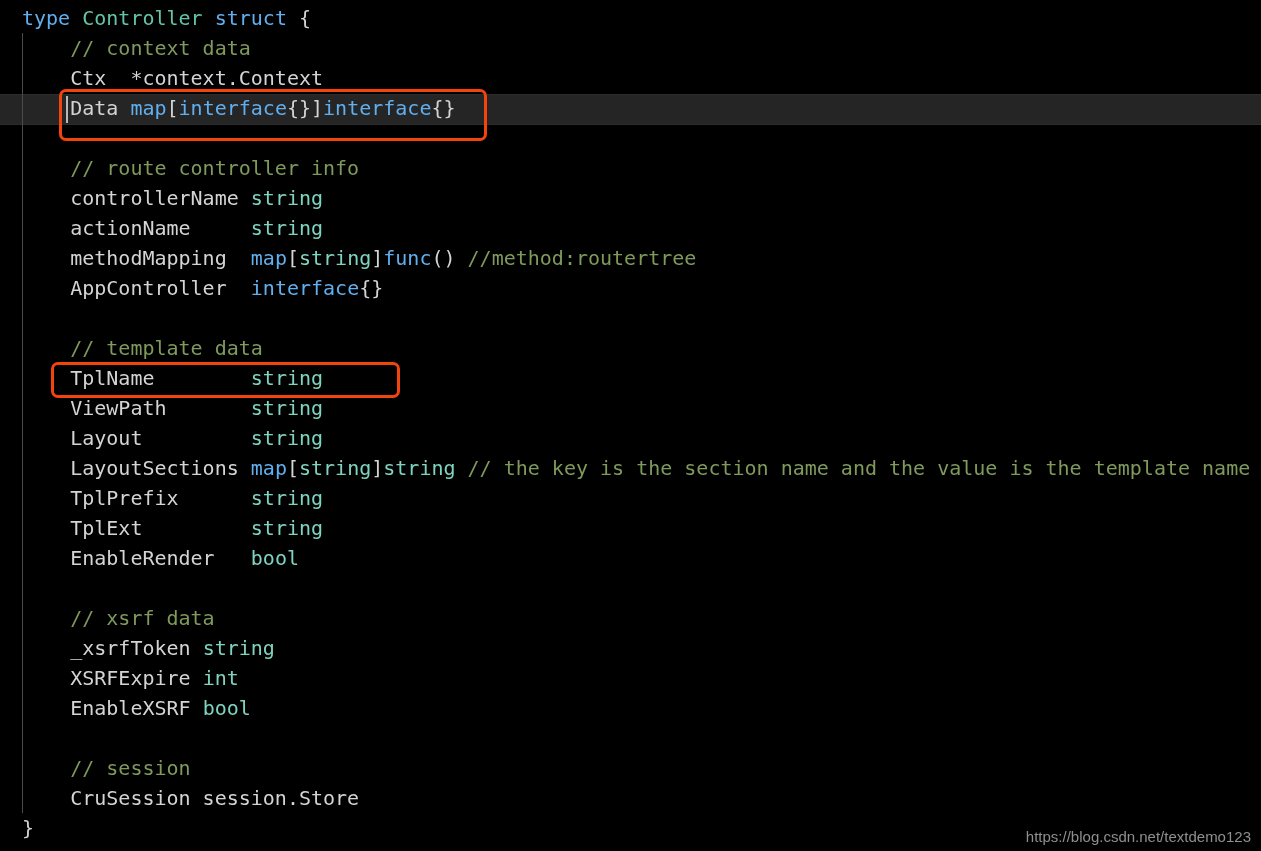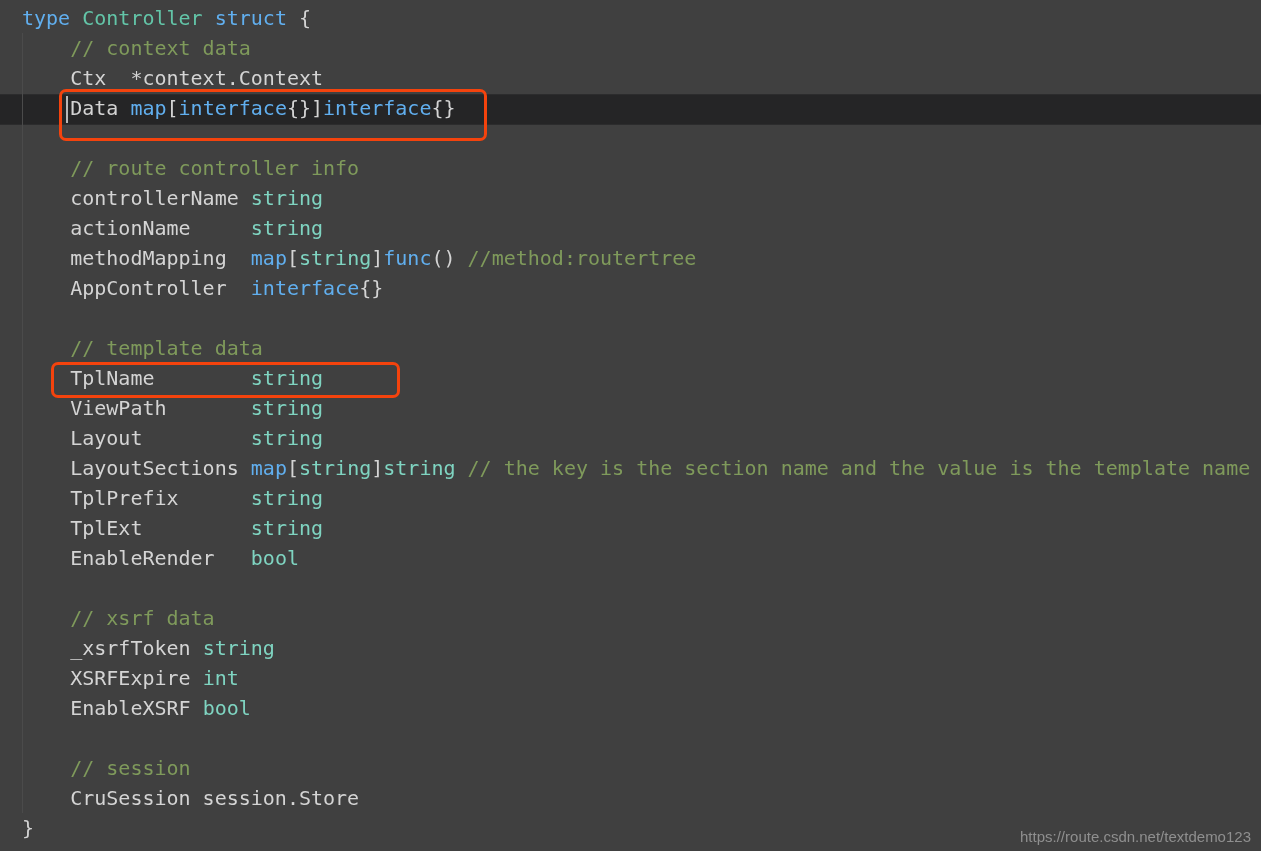--- a/index.html
+++ b/index.html
@@ -5,21 +5,21 @@
 <style>
   html, body {
     margin: 0;
     padding: 0;
     background: #1f1f1f;
   }
   #screenshot {
     position: relative;
     width: 1261px;
     height: 851px;
-    background: #404040;
+    background: #000000;
     overflow: hidden;
     font-family: "DejaVu Sans Mono", "Liberation Mono", monospace;
   }
 
   
   #code-surface {
     position: absolute;
     inset: 0;
     font-size: 20px;
     line-height: 30px;
@@ -110,15 +110,15 @@
   <div id="current-line-highlight"></div>
   <div id="indent-guide"></div>
 
   <div id="code-surface"><div class="code-line" style="top: 3px;"><span class="tok-key">type</span><span class="tok-punct"> </span><span class="tok-classname">Controller</span><span class="tok-punct"> </span><span class="tok-key">struct</span><span class="tok-punct"> {</span></div><div class="code-line" style="top: 33px;"><span class="tok-punct">    </span><span class="tok-comment">// context data</span></div><div class="code-line" style="top: 63px;"><span class="tok-punct">    </span><span class="tok-ident">Ctx  *context.Context</span></div><div class="code-line" style="top: 93px;"><span class="tok-punct">    </span><span class="tok-ident">Data </span><span class="tok-key">map</span><span class="tok-punct">[</span><span class="tok-key">interface</span><span class="tok-punct">{}]</span><span class="tok-key">interface</span><span class="tok-punct">{}</span></div><div class="code-line" style="top: 123px;"><span class="tok-punct">    </span></div><div class="code-line" style="top: 153px;"><span class="tok-punct">    </span><span class="tok-comment">// route controller info</span></div><div class="code-line" style="top: 183px;"><span class="tok-punct">    </span><span class="tok-ident">controllerName </span><span class="tok-type">string</span></div><div class="code-line" style="top: 213px;"><span class="tok-punct">    </span><span class="tok-ident">actionName     </span><span class="tok-type">string</span></div><div class="code-line" style="top: 243px;"><span class="tok-punct">    </span><span class="tok-ident">methodMapping  </span><span class="tok-key">map</span><span class="tok-punct">[</span><span class="tok-type">string</span><span class="tok-punct">]</span><span class="tok-key">func</span><span class="tok-punct">() </span><span class="tok-comment">//method:routertree</span></div><div class="code-line" style="top: 273px;"><span class="tok-punct">    </span><span class="tok-ident">AppController  </span><span class="tok-key">interface</span><span class="tok-punct">{}</span></div><div class="code-line" style="top: 303px;"><span class="tok-punct">    </span></div><div class="code-line" style="top: 333px;"><span class="tok-punct">    </span><span class="tok-comment">// template data</span></div><div class="code-line" style="top: 363px;"><span class="tok-punct">    </span><span class="tok-ident">TplName        </span><span class="tok-type">string</span></div><div class="code-line" style="top: 393px;"><span class="tok-punct">    </span><span class="tok-ident">ViewPath       </span><span class="tok-type">string</span></div><div class="code-line" style="top: 423px;"><span class="tok-punct">    </span><span class="tok-ident">Layout         </span><span class="tok-type">string</span></div><div class="code-line" style="top: 453px;"><span class="tok-punct">    </span><span class="tok-ident">LayoutSections </span><span class="tok-key">map</span><span class="tok-punct">[</span><span class="tok-type">string</span><span class="tok-punct">]</span><span class="tok-type">string</span><span class="tok-punct"> </span><span class="tok-comment">// the key is the section name and the value is the template name</span></div><div class="code-line" style="top: 483px;"><span class="tok-punct">    </span><span class="tok-ident">TplPrefix      </span><span class="tok-type">string</span></div><div class="code-line" style="top: 513px;"><span class="tok-punct">    </span><span class="tok-ident">TplExt         </span><span class="tok-type">string</span></div><div class="code-line" style="top: 543px;"><span class="tok-punct">    </span><span class="tok-ident">EnableRender   </span><span class="tok-type">bool</span></div><div class="code-line" style="top: 573px;"><span class="tok-punct">    </span></div><div class="code-line" style="top: 603px;"><span class="tok-punct">    </span><span class="tok-comment">// xsrf data</span></div><div class="code-line" style="top: 633px;"><span class="tok-punct">    </span><span class="tok-ident">_xsrfToken </span><span class="tok-type">string</span></div><div class="code-line" style="top: 663px;"><span class="tok-punct">    </span><span class="tok-ident">XSRFExpire </span><span class="tok-type">int</span></div><div class="code-line" style="top: 693px;"><span class="tok-punct">    </span><span class="tok-ident">EnableXSRF </span><span class="tok-type">bool</span></div><div class="code-line" style="top: 723px;"><span class="tok-punct">    </span></div><div class="code-line" style="top: 753px;"><span class="tok-punct">    </span><span class="tok-comment">// session</span></div><div class="code-line" style="top: 783px;"><span class="tok-punct">    </span><span class="tok-ident">CruSession session.Store</span></div><div class="code-line" style="top: 813px;"><span class="tok-punct">}</span></div></div>
 
   <div id="text-caret"></div>
 
   <div class="annot-box" id="annot-box-data"></div>
   <div class="annot-box" id="annot-box-tplname"></div>
 
-  <div id="watermark">https://route.csdn.net/textdemo123</div>
+  <div id="watermark">https://blog.csdn.net/textdemo123</div>
 
 </div>
 
 </body></html>

